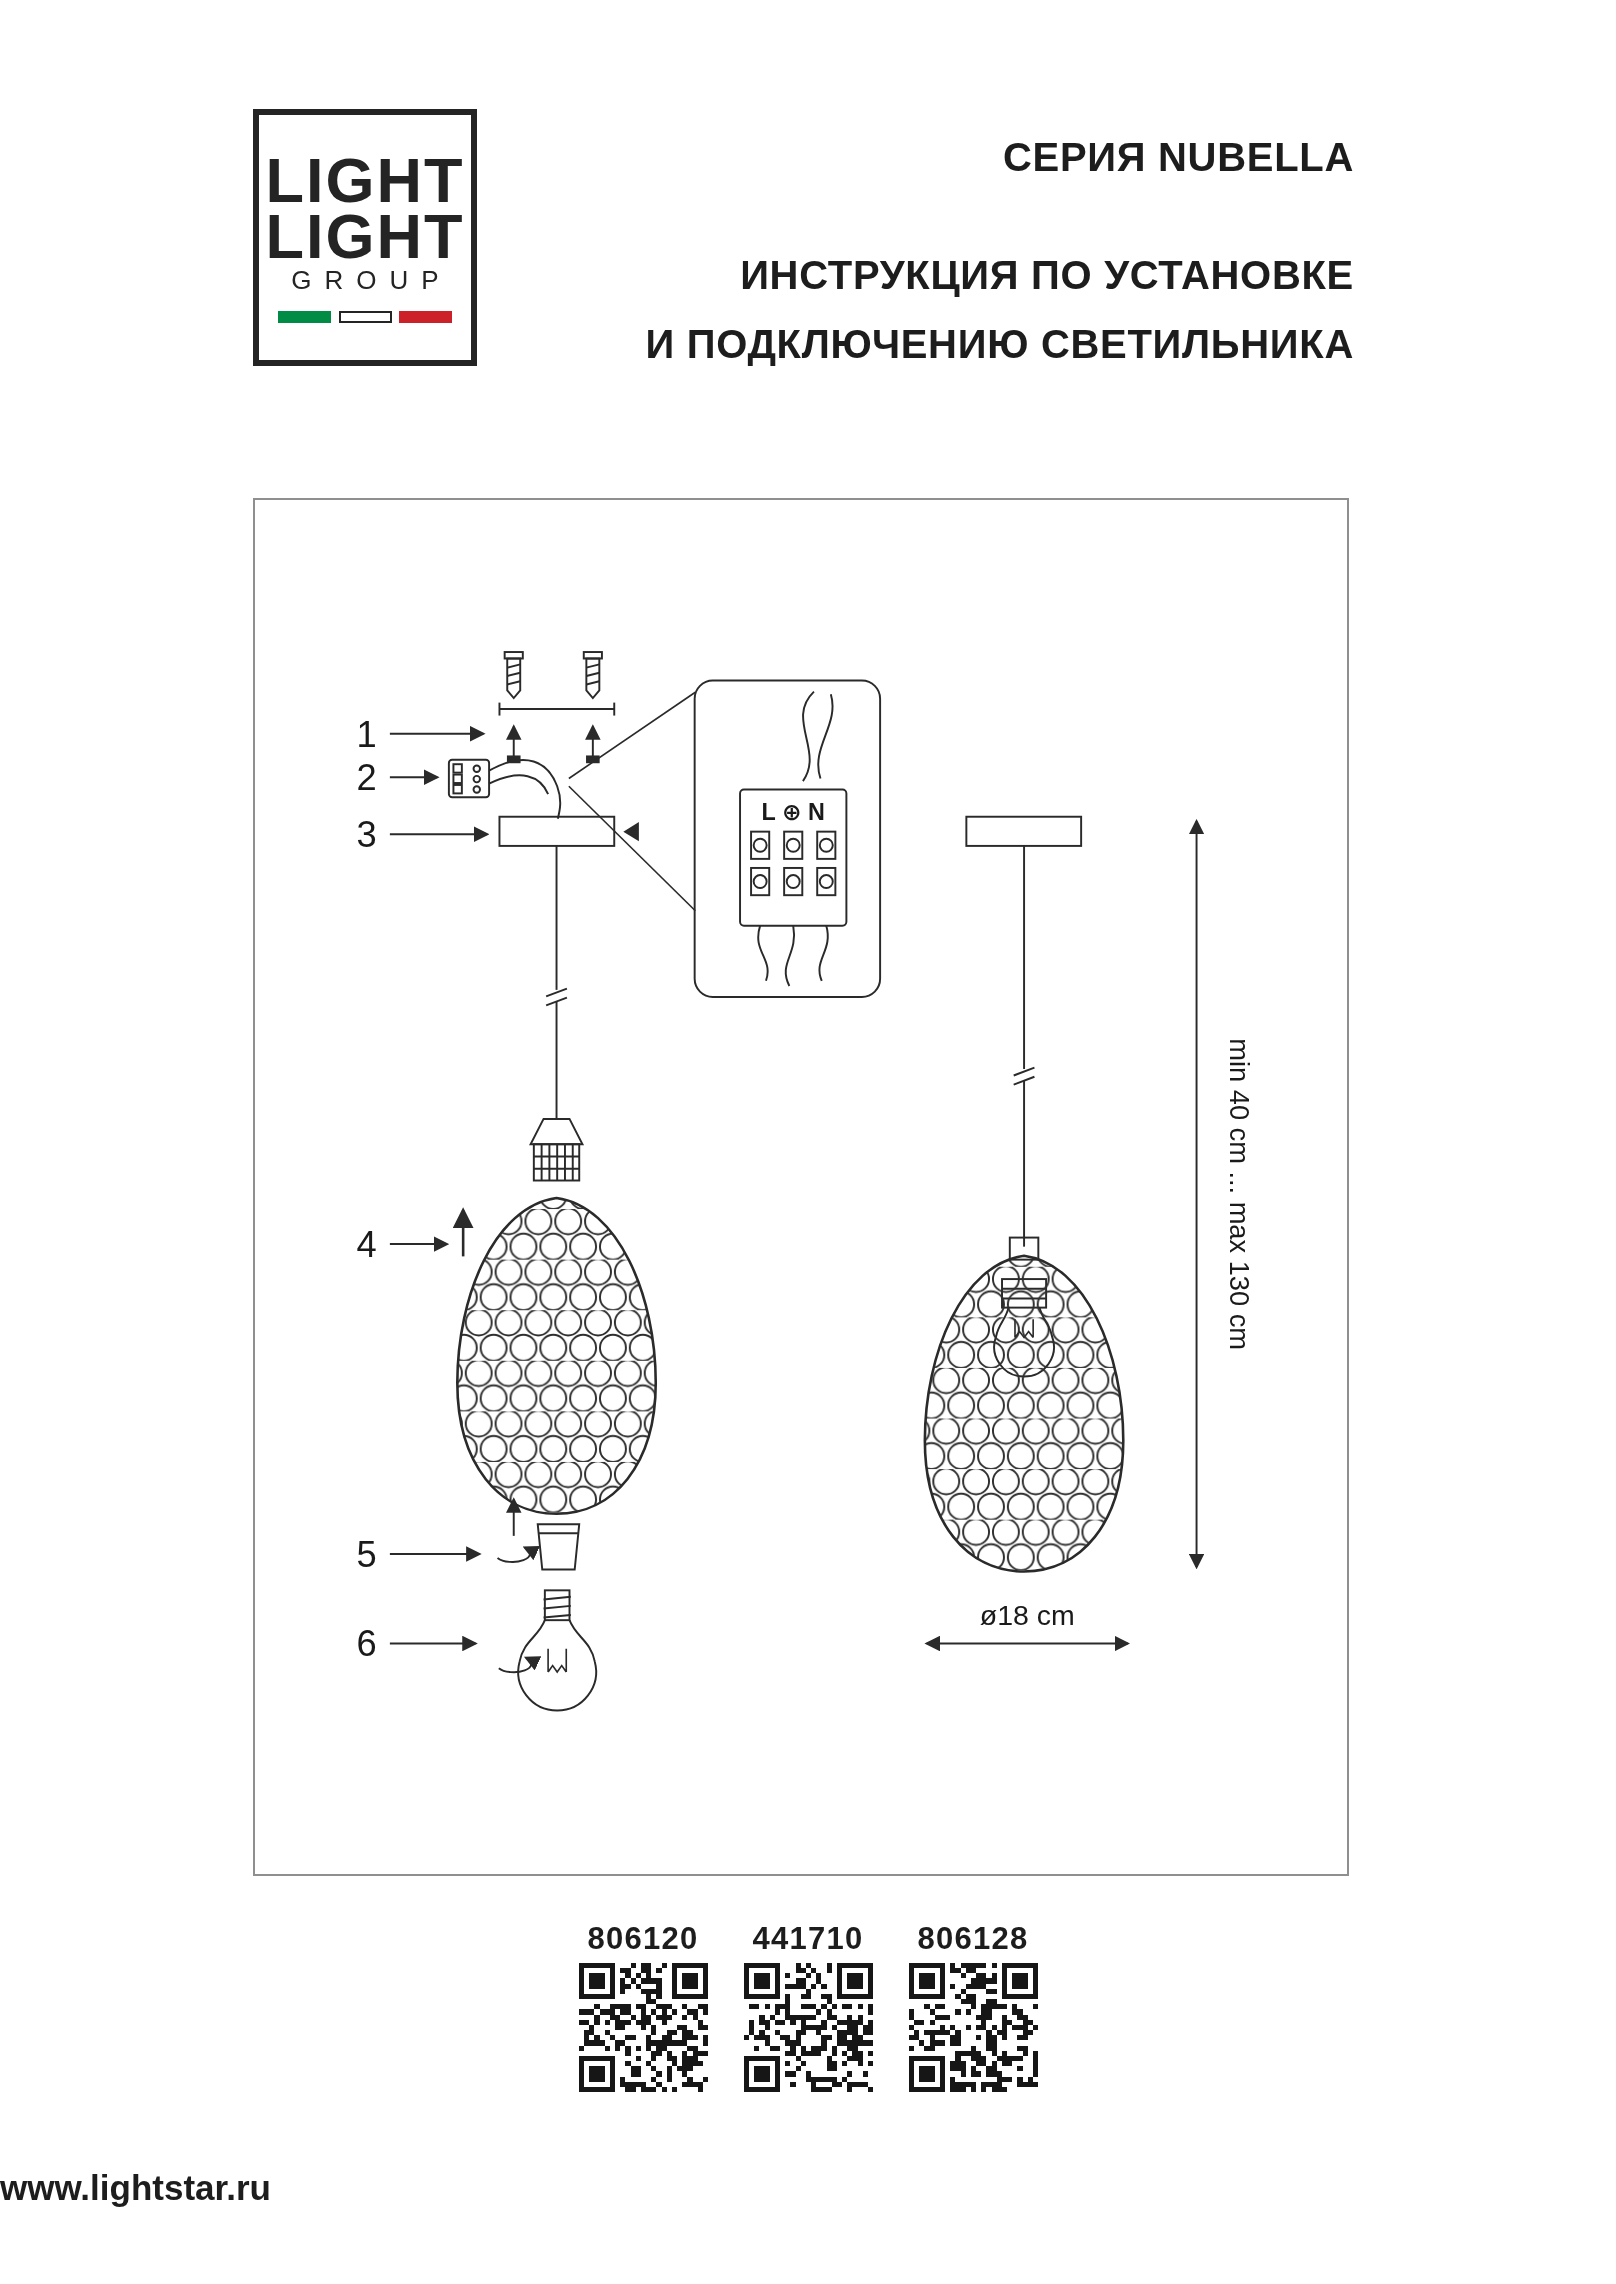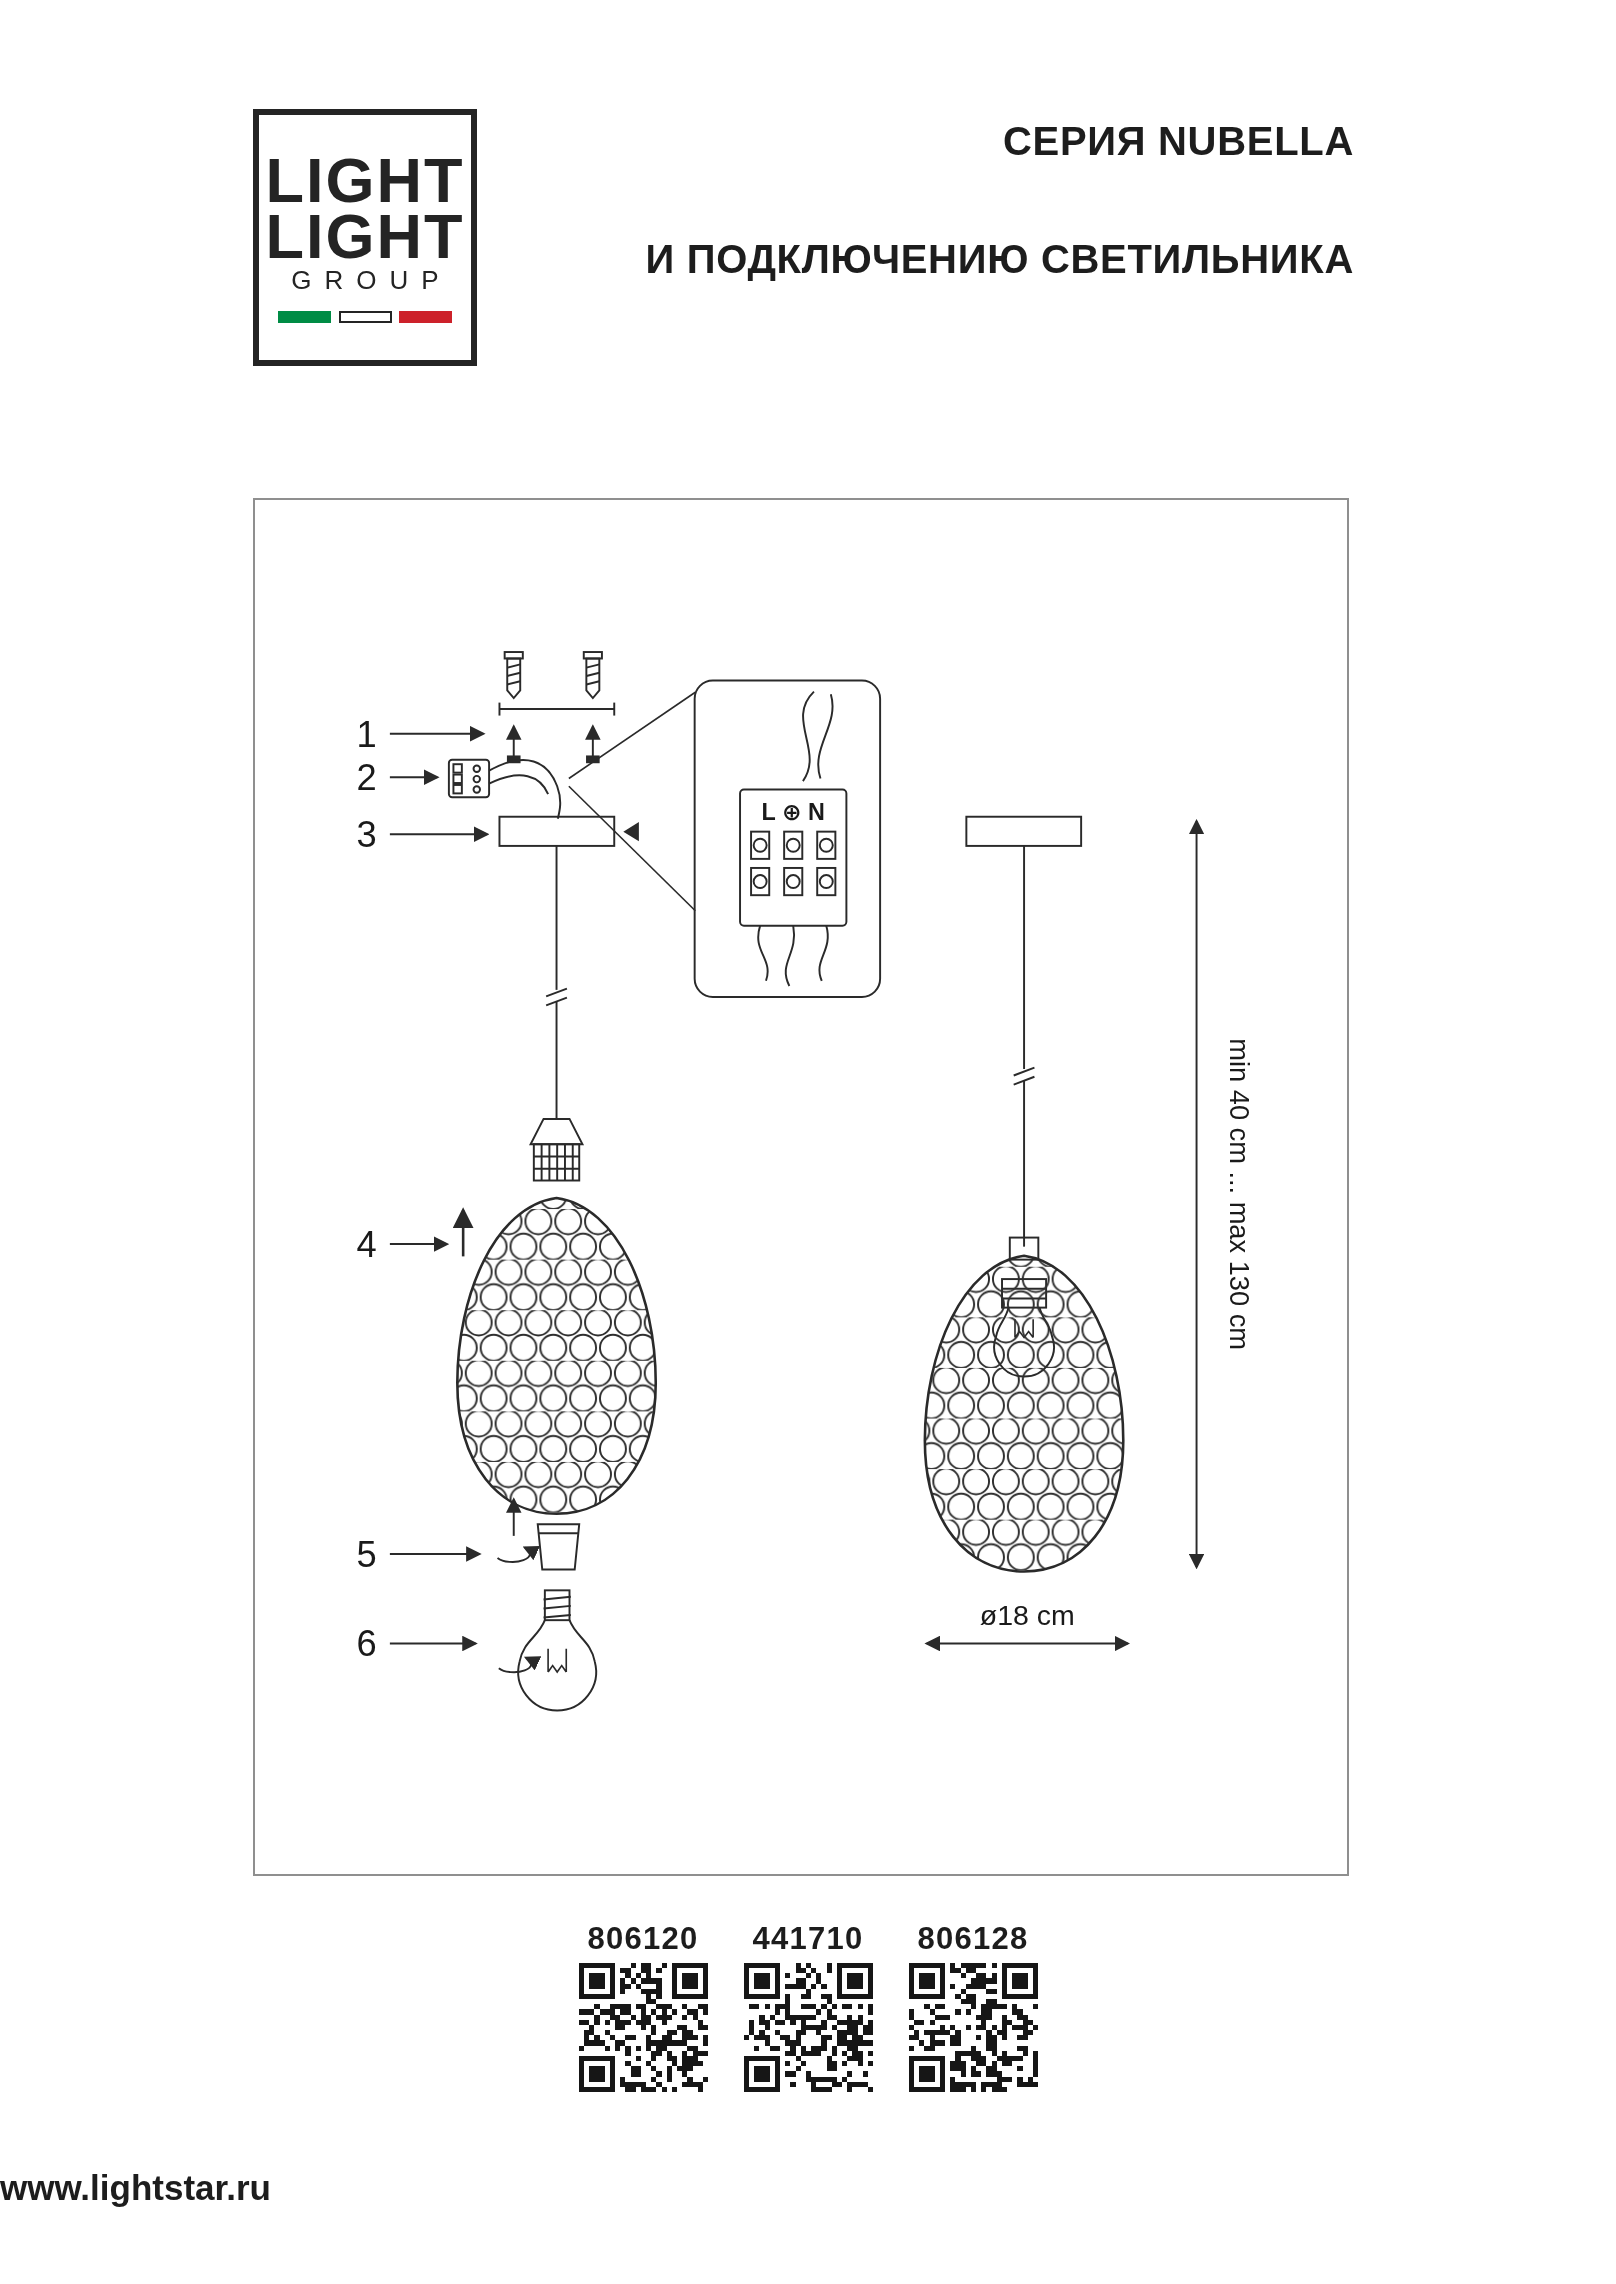--- a/index.html
+++ b/index.html
@@ -19,21 +19,21 @@
     display: flex; flex-direction: column; align-items: center; justify-content: center;
   }
   .logo-word { font-weight: 700; font-size: 63px; line-height: 56px; letter-spacing: 2px; color: #242424; }
   .logo-group { margin-top: 1px; font-size: 26px; font-weight: 400; letter-spacing: 13px; padding-left: 13px; color: #242424; }
   .logo-flag { margin-top: 15.6px; display: flex; gap: 7.8px; }
   .flag-seg { width: 53px; height: 11.7px; }
   .flag-white { background: #fff; border: 2.6px solid #242424; }
 
   
   .header-block { position: absolute; right: 262px; top: 115px; text-align: right; font-weight: 700; color: #1d1d1d; }
-  .header-line { font-size: 40px; line-height: 53px; letter-spacing: 0.7px; }
+  .header-line { font-size: 40px; line-height: 53px; letter-spacing: 0.7px; margin-top: 16px; }
   .header-instruction { margin-top: 65px; }
 
   
   .diagram-frame {
     position: absolute; left: 253px; top: 498px; width: 1096px; height: 1378px;
     border: 2px solid #8f8f8f; background: #fff;
   }
   .diagram-frame svg { display: block; width: 100%; height: 100%; }
 
   
@@ -56,20 +56,21 @@
     <div class="logo-flag">
       <div class="flag-seg" style="background: rgb(0, 140, 69);"></div>
       <div class="flag-seg flag-white"></div>
       <div class="flag-seg" style="background: rgb(205, 33, 42);"></div>
     </div>
   </div>
 
   <div class="header-block">
     <div class="header-line">СЕРИЯ NUBELLA</div>
     <div class="header-instruction">
+      <div class="header-line">ИНСТРУКЦИЯ ПО УСТАНОВКЕ</div>
       <div class="header-line">И ПОДКЛЮЧЕНИЮ СВЕТИЛЬНИКА</div>
     </div>
   </div>
 
   <div class="diagram-frame">
     <svg viewBox="0 0 1684 2116" xmlns="http://www.w3.org/2000/svg">
       <defs>
         <marker id="arr" viewBox="0 0 10 10" refX="8.5" refY="5" markerWidth="8" markerHeight="8" orient="auto-start-reverse">
           <path d="M0 0 L10 5 L0 10 Z" fill="#2a2a2a"></path>
         </marker>

